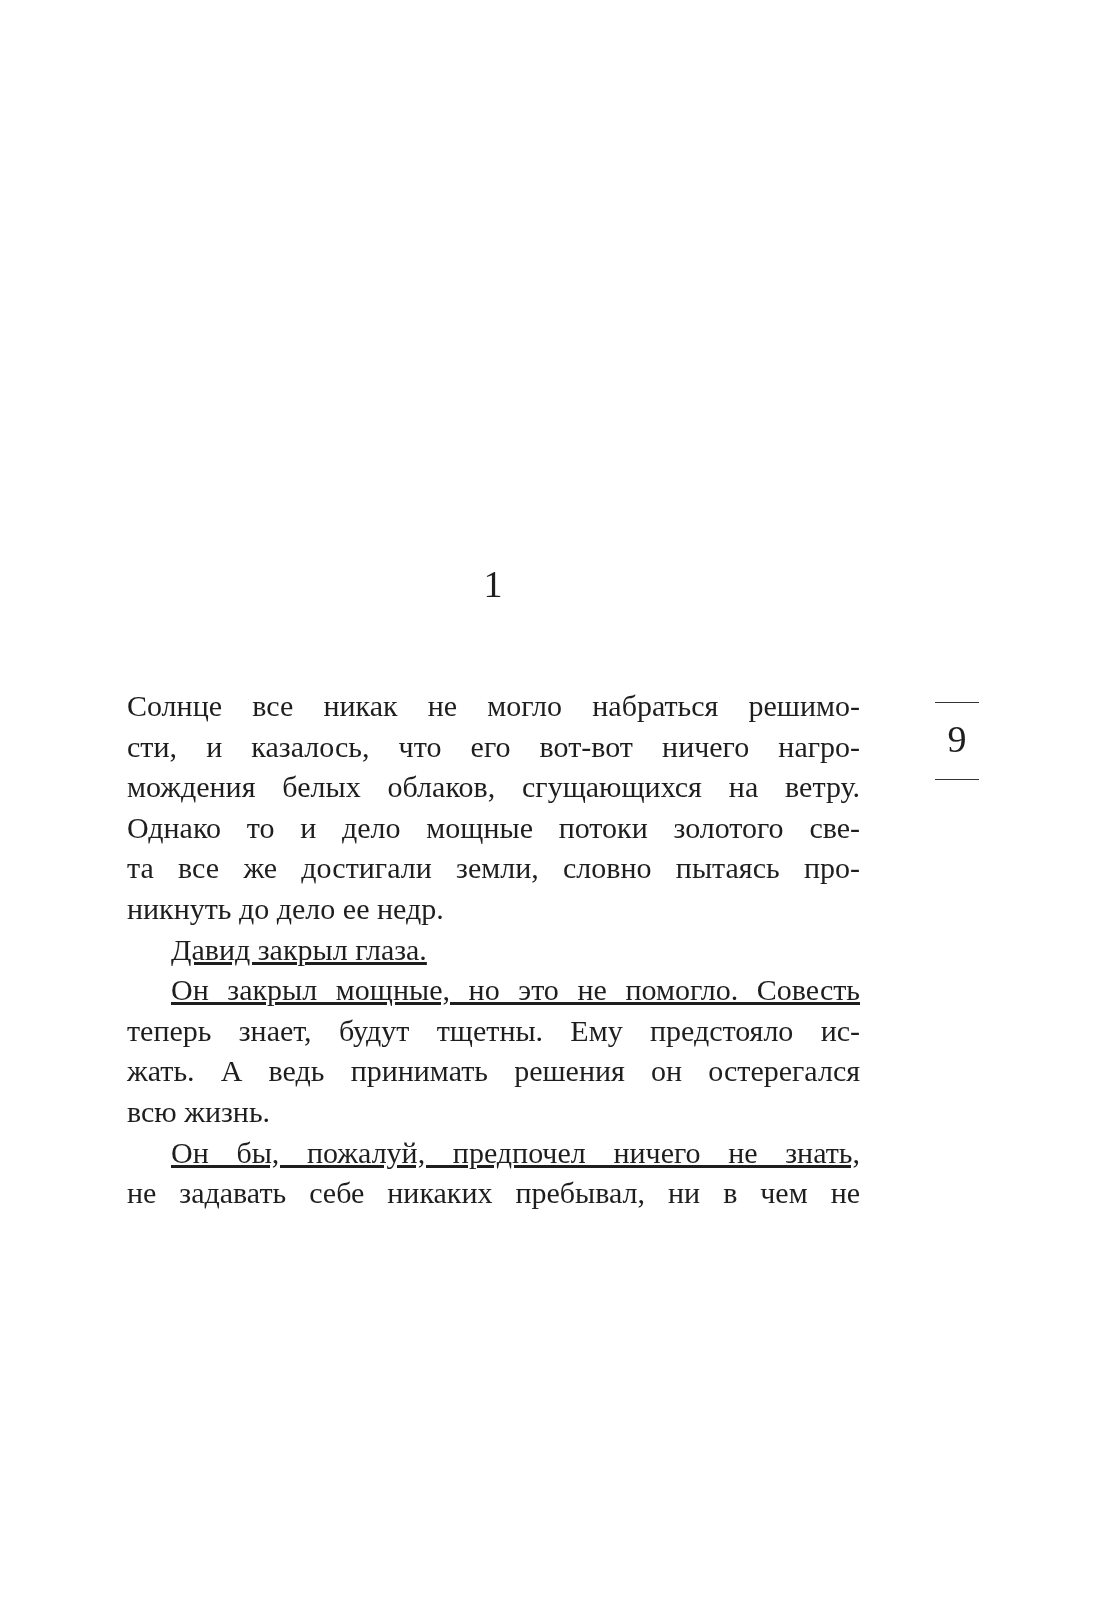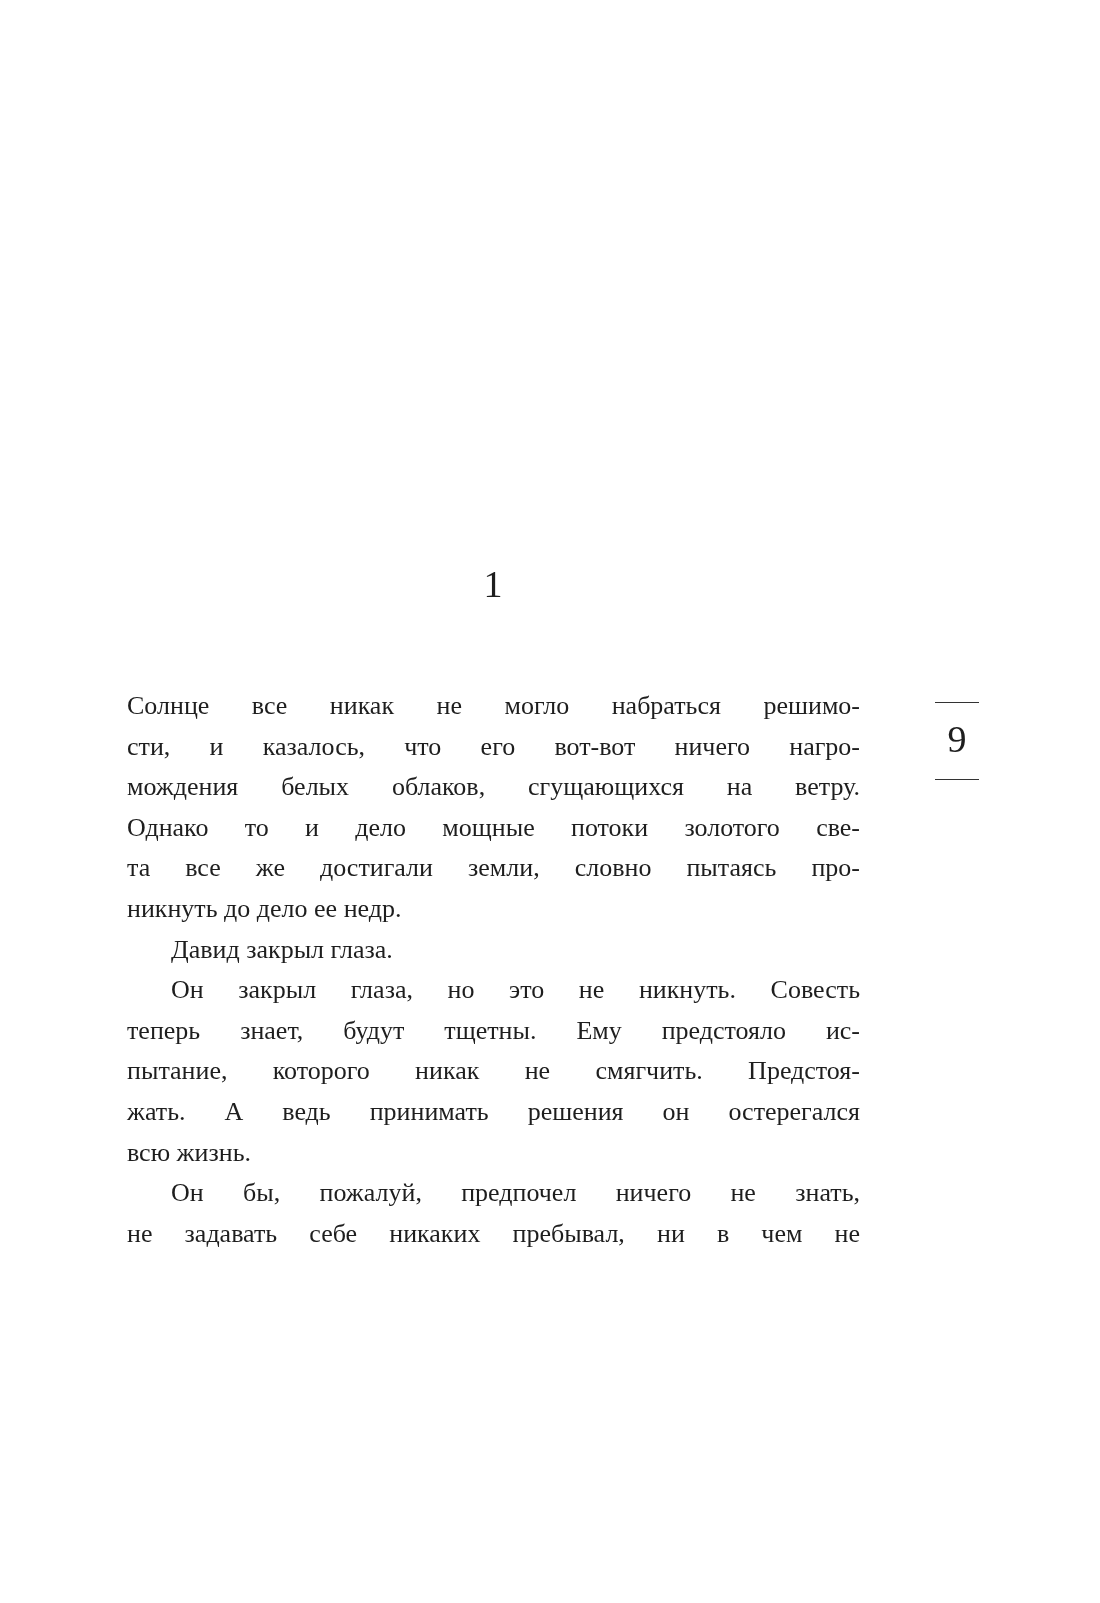--- a/index.html
+++ b/index.html
@@ -5,42 +5,41 @@
   html, body { margin: 0; padding: 0; background: #ffffff; }
   body { width: 1100px; height: 1603px; position: relative; overflow: hidden;
          font-family: "Liberation Serif", "DejaVu Serif", serif; color: #1e1e1e; }
   .chapter-number { position: absolute; left: 0; width: 986px; top: 562px; text-align: center;
          font-size: 38px; line-height: 44px; }
   .page-number-box { position: absolute; left: 935px; top: 702px; width: 44px; height: 76px;
          border-top: 1.5px solid #333; border-bottom: 1.5px solid #333; }
   .page-number { position: absolute; left: 0; right: 0; top: 14px; text-align: center;
          font-size: 38px; line-height: 44px; }
   .text-block { position: absolute; left: 127px; top: 686px; width: 733px; }
-  .line { display: block; font-size: 26px; line-height: 40.6px; white-space: nowrap;
+  .line { display: block; font-size: 30px; line-height: 40.6px; white-space: nowrap;
           text-align: justify; text-align-last: justify; height: 40.6px; }
   .line.last { text-align-last: left; }
-  .line.indent { padding-left: 44px; }
+  .line.indent { padding-left: 44px; text-decoration: underline; }
 </style>
 </head>
 <body>
 
 <div class="chapter-number">1</div>
 
 <div class="page-number-box">
   <div class="page-number">9</div>
 </div>
 
 <div class="text-block" id="text-block">
     <span class="line">Солнце все никак не могло набраться решимо-</span>
     <span class="line">сти, и казалось, что его вот-вот ничего нагро-</span>
     <span class="line">мождения белых облаков, сгущающихся на ветру.</span>
     <span class="line">Однако то и дело мощные потоки золотого све-</span>
     <span class="line">та все же достигали земли, словно пытаясь про-</span>
     <span class="line last">никнуть до дело ее недр.</span>
     <span class="line indent last">Давид закрыл глаза.</span>
-    <span class="line indent">Он закрыл глаза, но это не никнуть. Совесть</span>
+    <span class="line indent">Он закрыл мощные, но это не помогло. Совесть</span>
     <span class="line">теперь знает, будут тщетны. Ему предстояло ис-</span>
-    <span class="line">пытание, которого никак не смягчить. Предстоя-</span>
     <span class="line">жать. А ведь принимать решения он остерегался</span>
     <span class="line last">всю жизнь.</span>
     <span class="line indent">Он бы, пожалуй, предпочел ничего не знать,</span>
     <span class="line">не задавать себе никаких пребывал, ни в чем не</span>
   </div>
 
 </body></html>

